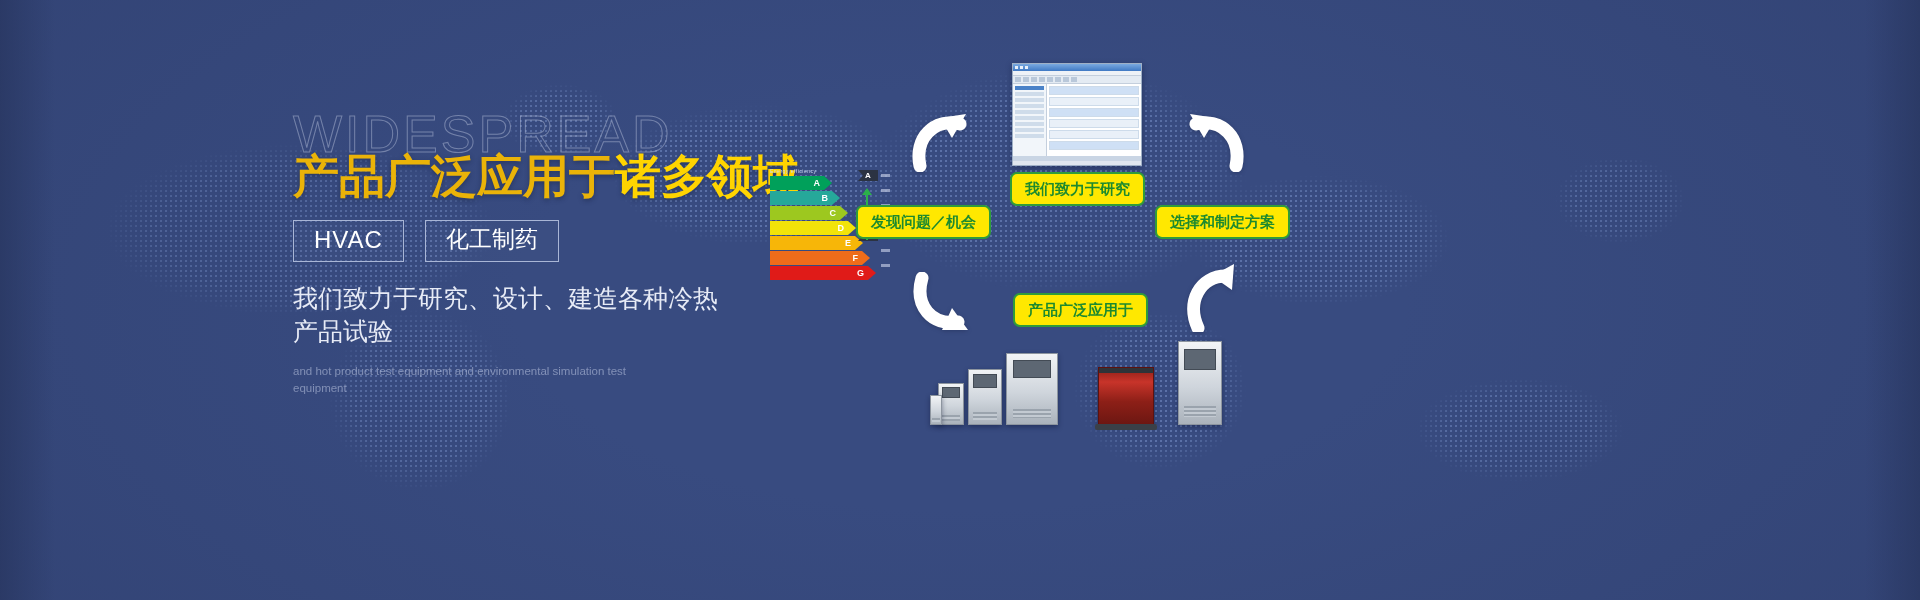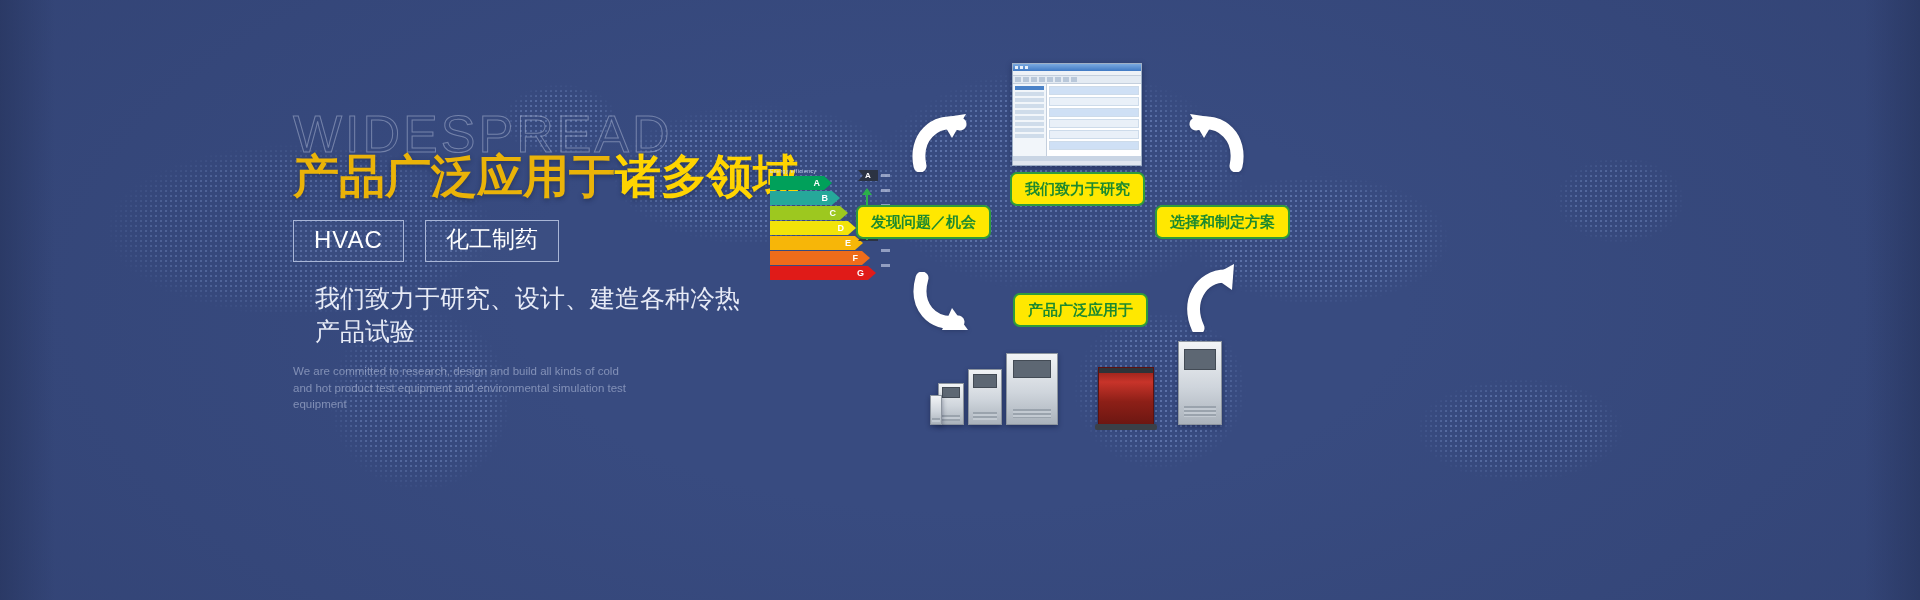--- a/index.html
+++ b/index.html
@@ -82,21 +82,20 @@
     background: rgba(255,255,255,0.02);
   }
   .tag.latin { letter-spacing: 1px; font-size: 24px; }
 
   .desc {
     margin-top: 20px;
     color: #e7ebf6;
     font-size: 25px;
     line-height: 1.35;
     max-width: 430px;
-    margin-left: 22px;
   }
   .desc-en {
     margin-top: 14px;
     color: rgba(198,208,232,0.52);
     font-size: 11.5px;
     line-height: 1.45;
     max-width: 360px;
   }
 
   
@@ -206,21 +205,20 @@
     <div class="tags">
       <div class="tag latin">HVAC</div>
       <div class="tag">化工制药</div>
     </div>
 
     <div class="desc">
       <div>我们致力于研究、设计、建造各种冷热产品试验</div>
     </div>
 
     <div class="desc-en">
-      <div>We are committed to research, design and build all kinds of cold</div>
       <div>and hot product test equipment and environmental simulation test equipment</div>
     </div>
   </div>
 
   <div class="energy-chart">
     <div class="energy-head">Energy efficiency</div>
     <div id="energy-bars">
         <div class="ebar" style="background: rgb(0, 160, 90); width: 62px;">A</div>
         <div class="ebar" style="background: rgb(38, 168, 154); width: 70px;">B</div>
         <div class="ebar" style="background: rgb(157, 200, 31); width: 78px;">C</div>

